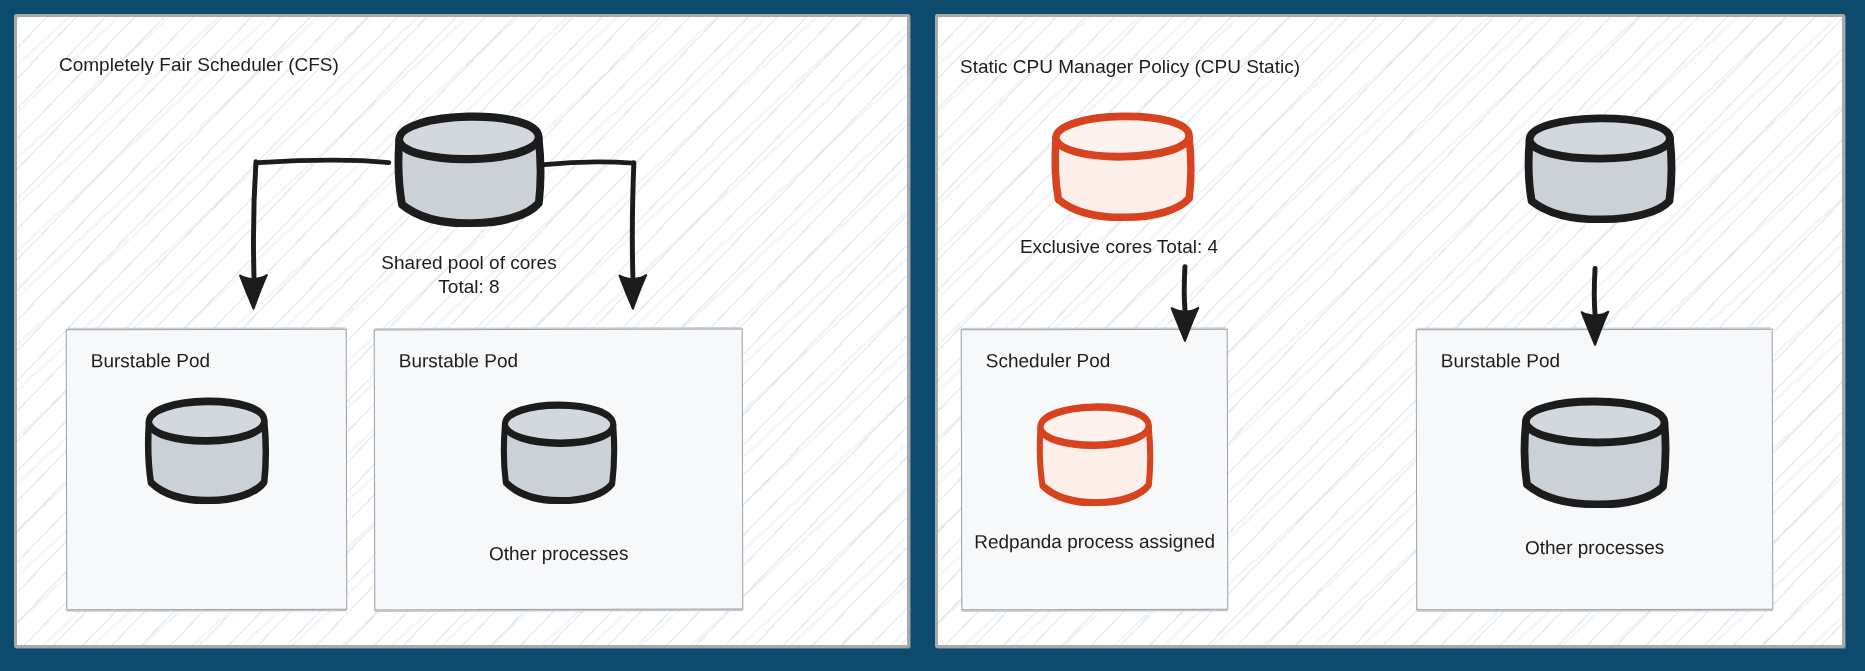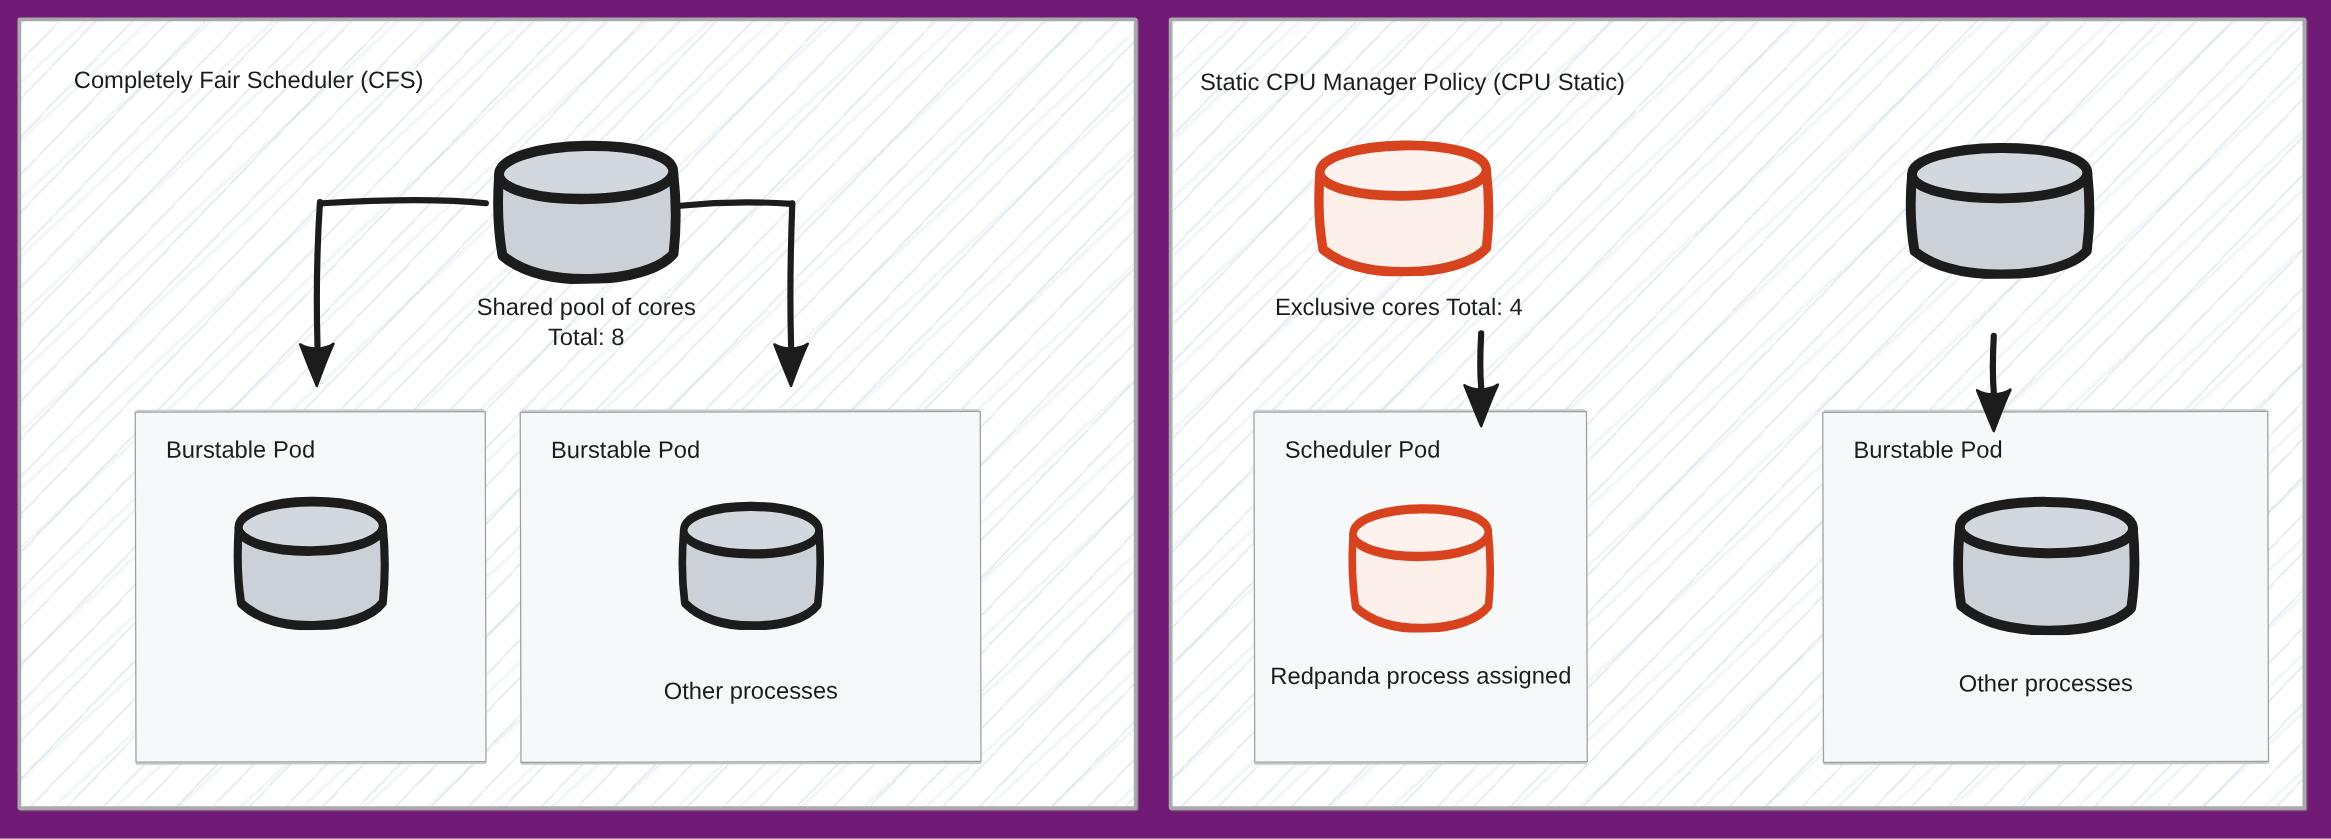--- a/index.html
+++ b/index.html
@@ -1,18 +1,18 @@
 <!DOCTYPE html>
 <html><head>
 <meta charset="utf-8">
 <style>
   html,body{margin:0;padding:0;background:#ffffff;}
   body{width:1865px;height:671px;overflow:hidden;
        font-family:"Liberation Sans","DejaVu Sans",sans-serif;color:#1c1c1c;}
-  .canvas{position:relative;width:1865px;height:671px;background:#701a75;}
+  .canvas{position:relative;width:1865px;height:671px;background:#0c4a6e;}
 
   .panel{position:absolute;box-sizing:border-box;background-color:#ffffff;
     border:3px solid #a9a9a9;border-radius:2px;
     background-image:
       repeating-linear-gradient(134deg, rgba(186,203,221,.33) 0px, rgba(186,203,221,.33) 1.6px, transparent 1.6px, transparent 21px),
       repeating-linear-gradient(137deg, rgba(186,203,221,.16) 0px, rgba(186,203,221,.16) 2.8px, transparent 2.8px, transparent 34px);
     box-shadow:1px 1px 0 rgba(169,169,169,.45);}
 
   .ptitle{position:absolute;margin:0;font-size:19px;font-weight:400;line-height:23px;white-space:nowrap;}
 
@@ -20,41 +20,41 @@
   .center{text-align:center;}
 
   .cyl{position:absolute;}
   .cyl svg{display:block;}
 
   .arrows{position:absolute;left:0;top:0;width:100%;height:100%;pointer-events:none;z-index:5;}
 
   .pod{position:absolute;box-sizing:border-box;background:#f6f8fa;
     border:1.5px solid #9aa0a6;
     box-shadow:0 2px 0 -0.5px #c3c7cb, 0 -3px 0 -1.5px #cdd0d4;
-    transform:rotate(-0.12deg);z-index:1;margin-left:42px;}
+    transform:rotate(-0.12deg);z-index:1;}
   .podtitle{position:absolute;left:24px;top:19px;font-size:19px;line-height:23px;white-space:nowrap;}
   .caption{position:absolute;left:8px;right:8px;text-align:center;font-size:19px;line-height:23px;}
 </style>
 </head>
 <body>
 
 <div class="canvas">
 
   <section class="panel" style="left:14px;top:14px;width:896px;height:634px">
 
     <h2 class="ptitle" style="left:42px;top:36px">Completely Fair Scheduler (CFS)</h2>
 
     <div class="cyl" style="left:374px;top:94px;width:157px;height:116px;transform:rotate(-1.1deg);z-index:4">
         <svg viewBox="0 0 160 112" preserveAspectRatio="none" width="100%" height="100%">
           <path d="M9 27 C7 48 7 68 10.5 89 C30 105 58 108.5 82 108.5 C112 108.5 139 102 150 90 C153 69 153 47 151 27" fill="#ccd1d8" stroke="#1c1c1c" stroke-width="8" stroke-linecap="round" stroke-linejoin="round"></path>
           <path d="M9 26 C9.5 13.5 42 5.5 80 5.5 C119 5.5 150.5 13.5 151 26 C151.5 38.5 120 46.5 81 46.5 C43 46.5 8.5 38.5 9 26 Z" fill="#d3d7de" stroke="#1c1c1c" stroke-width="8" stroke-linejoin="round"></path>
         </svg>
       </div>
 
-    <div class="lbl center" style="left:302px;top:218px;width:300px">
+    <div class="lbl center" style="left:302px;top:234px;width:300px">
       <div>Shared pool of cores</div>
       <div>Total: 8</div>
     </div>
 
     <svg class="arrows" viewBox="0 0 896 634">
       <g stroke="#1c1c1c" stroke-width="5" fill="none" stroke-linecap="round">
         <path d="M374 147 C340 143.5 292 144 242 147"></path>
         <path d="M240 146 C237.5 184 237 226 238 262"></path>
         <path d="M531 149 C561 146 592 145.5 621 147.5"></path>
         <path d="M621.5 147 C620 185 619.5 226 620.5 262"></path>

